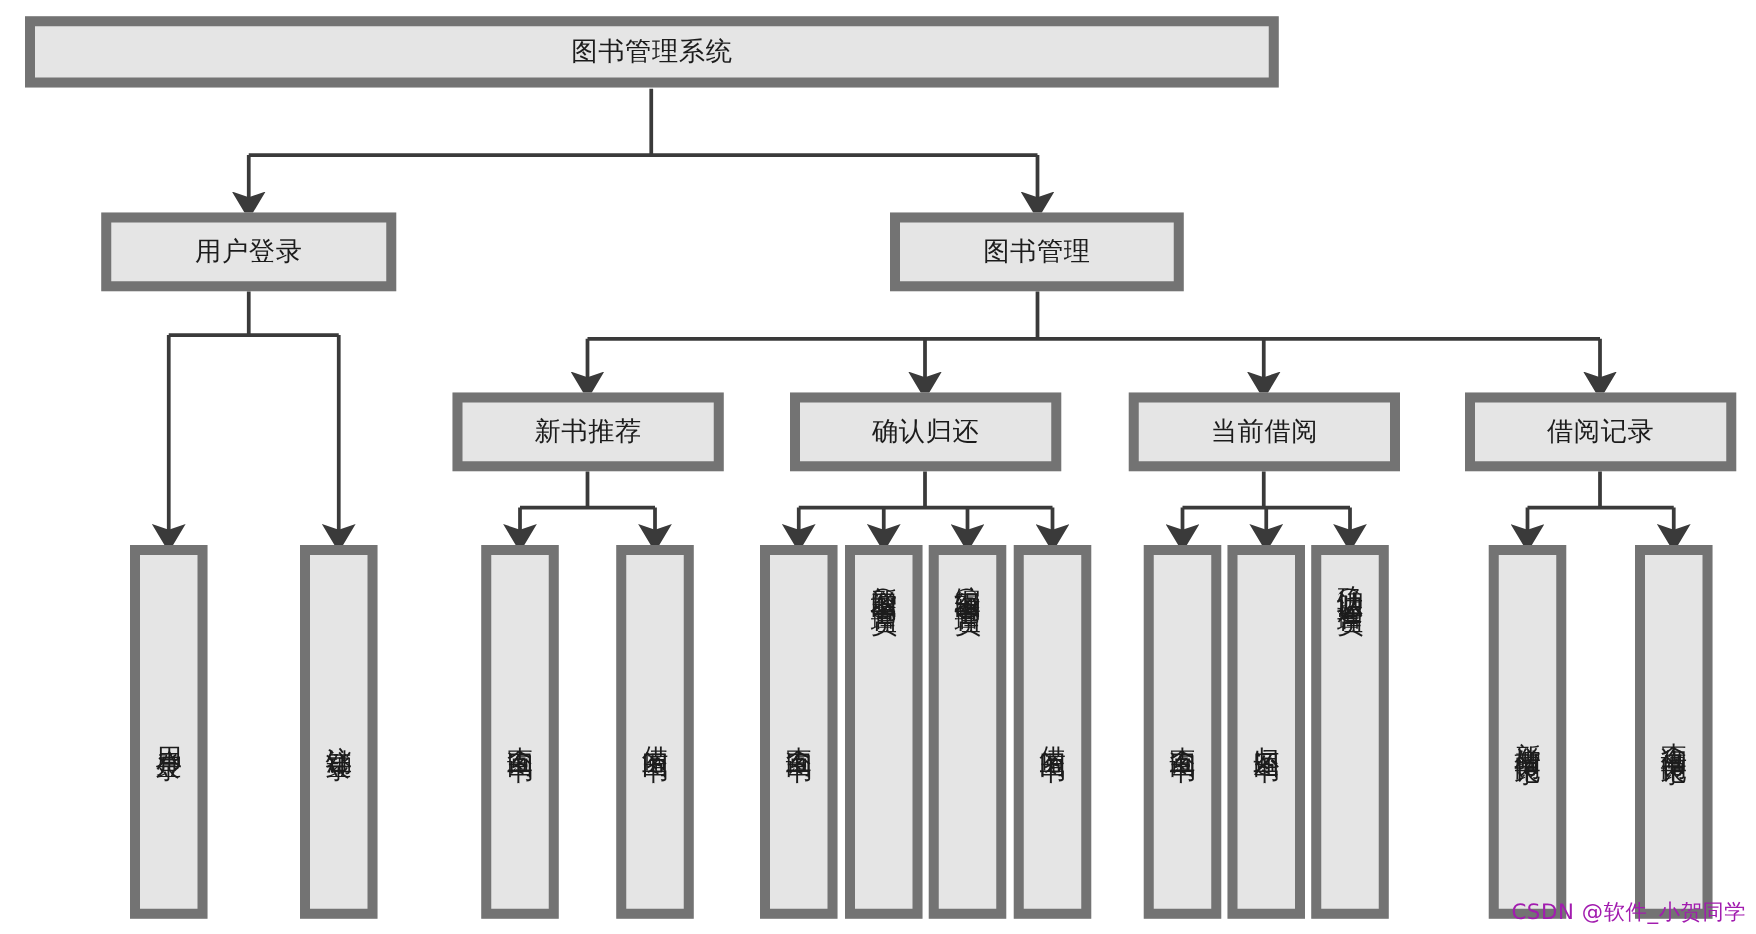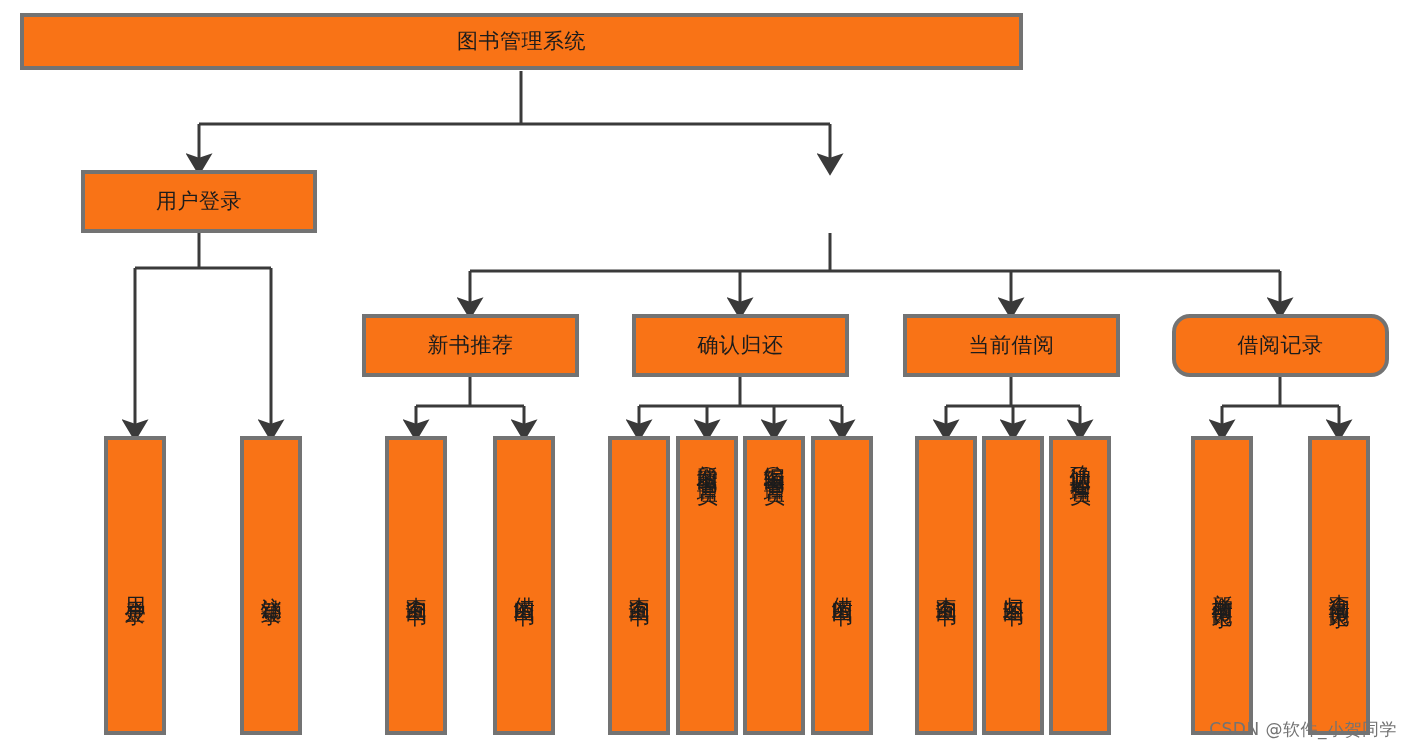--- a/index.html
+++ b/index.html
@@ -22,22 +22,22 @@
   svg#flow-svg {
     position: absolute;
     left: 0;
     top: 0;
     width: 1405px;
     height: 747px;
   }
   .node-box {
     position: absolute;
     box-sizing: border-box;
-    background: #f97316;
-    border: 4px solid #737373;
+    background: #e5e5e5;
+    border: 8px solid #737373;
     display: flex;
     align-items: center;
     justify-content: center;
     overflow: hidden;
   }
   .node-label-h {
     font-size: 21px;
     color: #1c1c1c;
     line-height: 1.1;
     letter-spacing: 0.5px;
@@ -61,21 +61,21 @@
   }
   .leaf-box.center-v {
     align-items: center;
     padding-top: 0;
   }
   #watermark {
     position: absolute;
     right: 8px;
     bottom: 6px;
     font-size: 17px;
-    color: #737373;
+    color: #a21caf;
     letter-spacing: 0.5px;
     white-space: nowrap;
     pointer-events: none;
   }
 </style>
 </head>
 <body>
 
 <div id="diagram-root">
 
@@ -130,34 +130,37 @@
   </svg>
 
   <div class="node-box" style="left:20px; top:13px; width:1003px; height:57px;">
     <span class="node-label-h">图书管理系统</span>
   </div>
 
   <div class="node-box" style="left:81px; top:170px; width:236px; height:63px;">
     <span class="node-label-h">用户登录</span>
   </div>
 
+  <div class="node-box" style="left:712px; top:170px; width:235px; height:63px;">
+    <span class="node-label-h">图书管理</span>
+  </div>
 
   <div class="node-box" style="left:362px; top:314px; width:217px; height:63px;font-family:Liberation Serif, serif;">
     <span class="node-label-h">新书推荐</span>
   </div>
 
   <div class="node-box" style="left:632px; top:314px; width:217px; height:63px;">
     <span class="node-label-h">确认归还</span>
   </div>
 
   <div class="node-box" style="left:903px; top:314px; width:217px; height:63px;">
     <span class="node-label-h">当前借阅</span>
   </div>
 
-  <div class="node-box" style="left:1172px; top:314px; width:217px; height:63px;border-radius:18px;">
+  <div class="node-box" style="left:1172px; top:314px; width:217px; height:63px;">
     <span class="node-label-h">借阅记录</span>
   </div>
 
   <div class="node-box leaf-box center-v" style="left:104px; top:436px; width:62px; height:299px;">
     <span class="node-label-v">用户登录</span>
   </div>
 
   <div class="node-box leaf-box center-v" style="left:240px; top:436px; width:62px; height:299px;">
     <span class="node-label-v">注销登录</span>
   </div>

